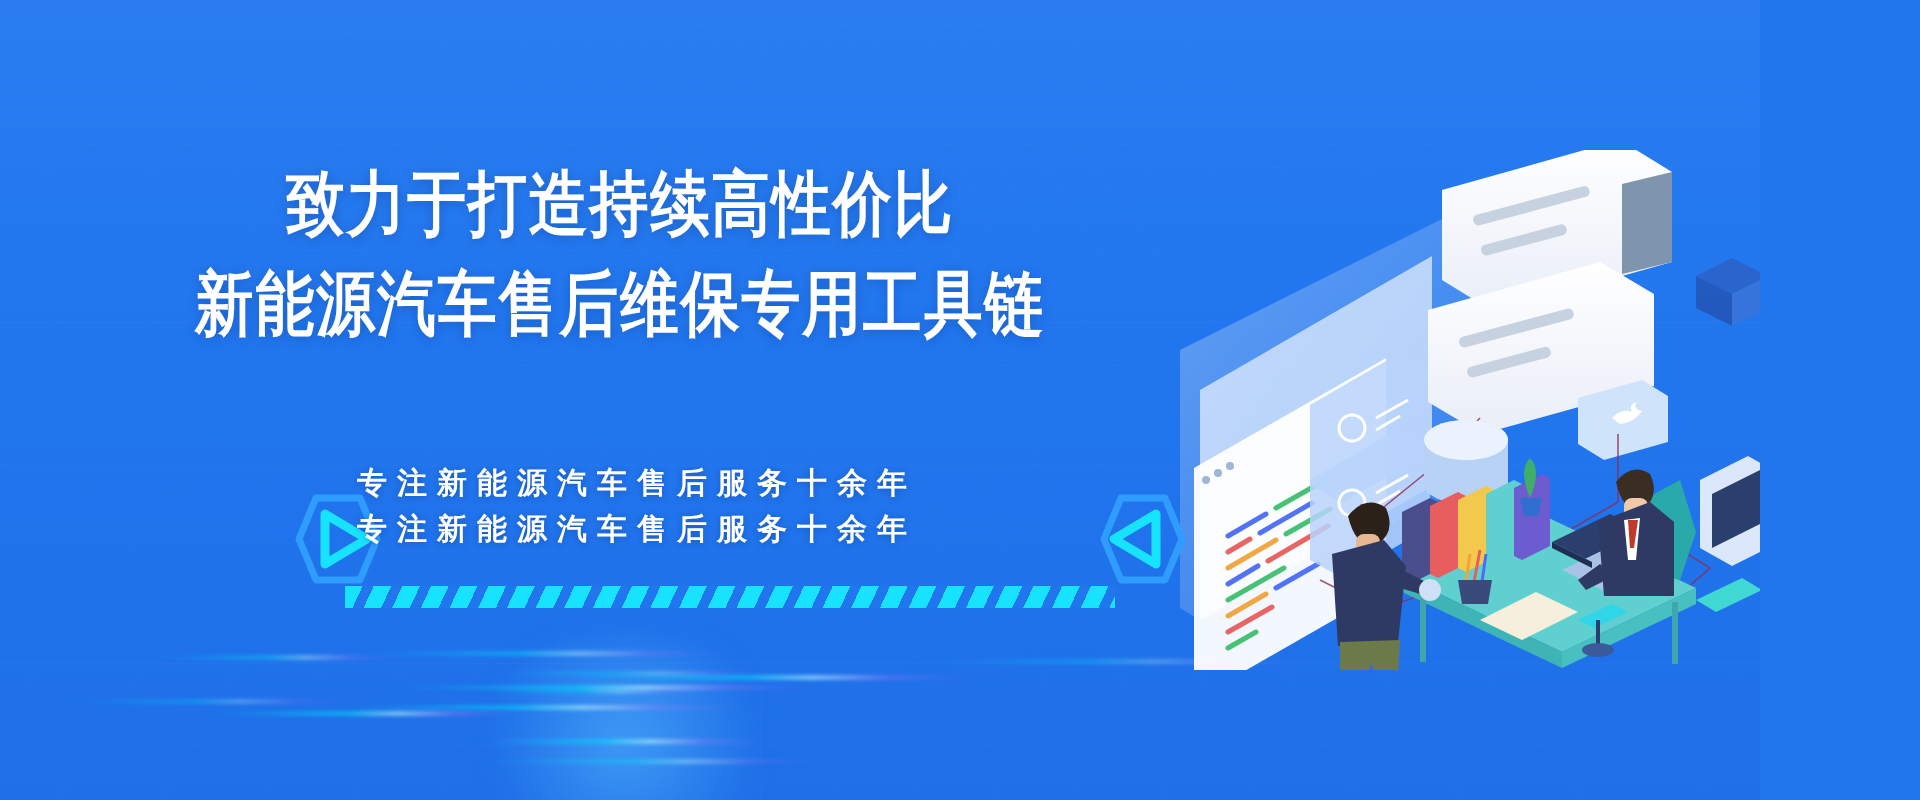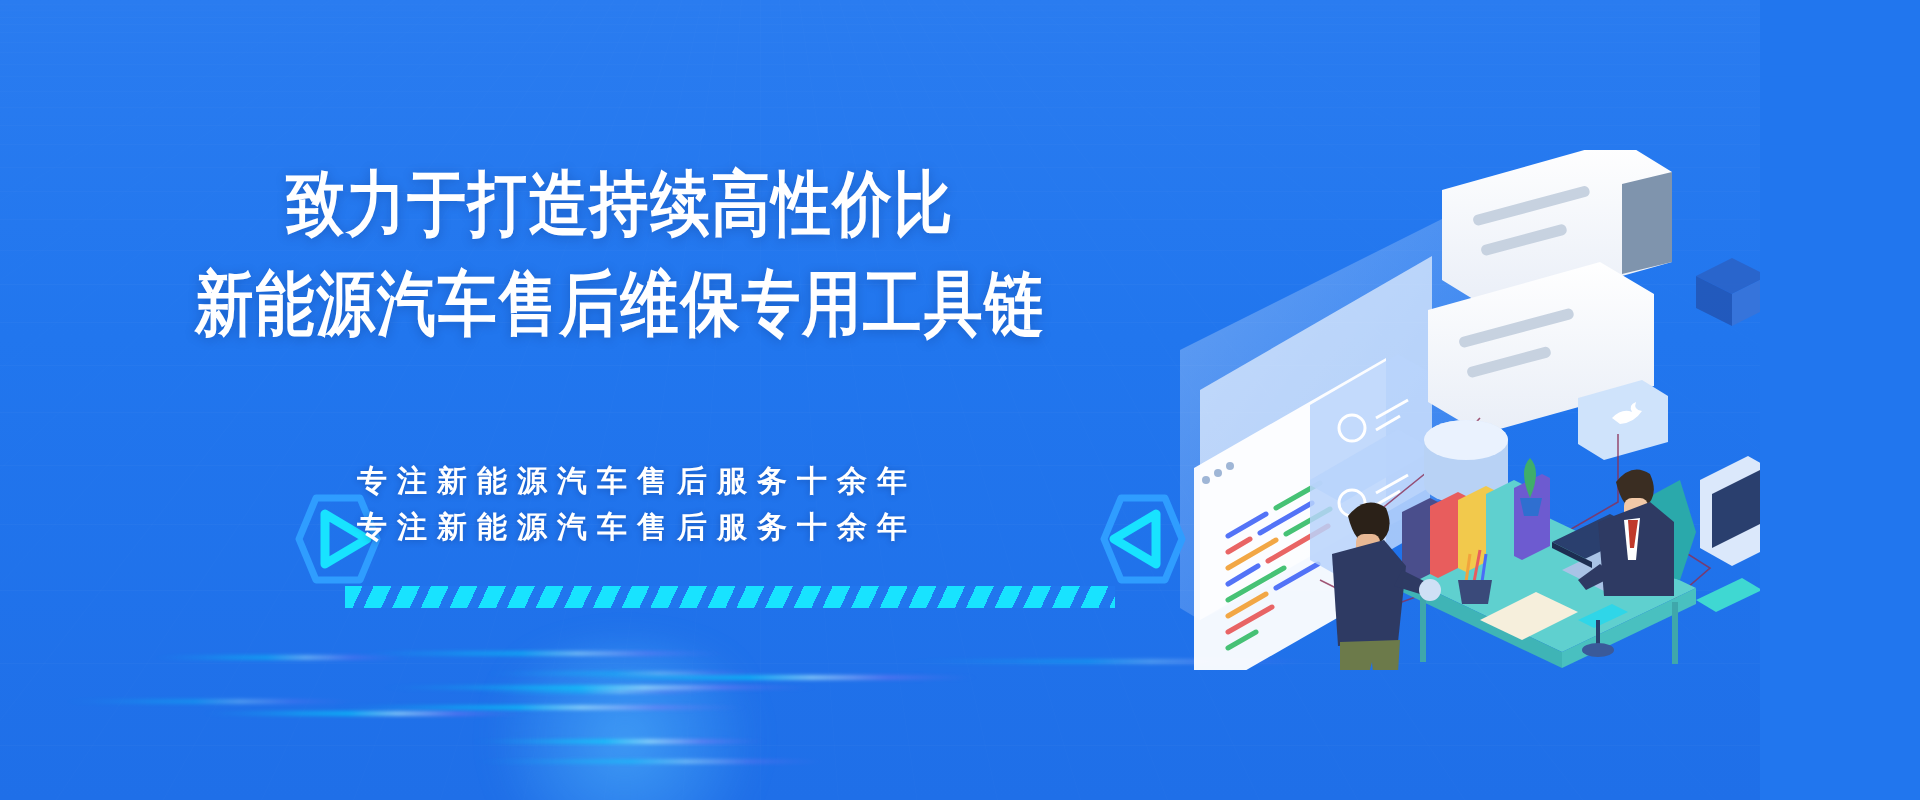--- a/index.html
+++ b/index.html
@@ -75,21 +75,21 @@
   
   .sub{
     position:absolute;
     left:0;top:460px;width:1240px;
     text-align:center;
     color:#ffffff;
     z-index:6;
   }
   .sub span{
     display:block;
-    font-family:Liberation Mono, monospace;
+    font-family:Liberation Serif, serif;
     font-weight:700;
     font-size:30px;
     line-height:46px;
     letter-spacing:10px;
     text-indent:10px;
     text-shadow:0 1px 6px rgba(0,30,90,.3);
     padding-left:24px;
   }
 
   

